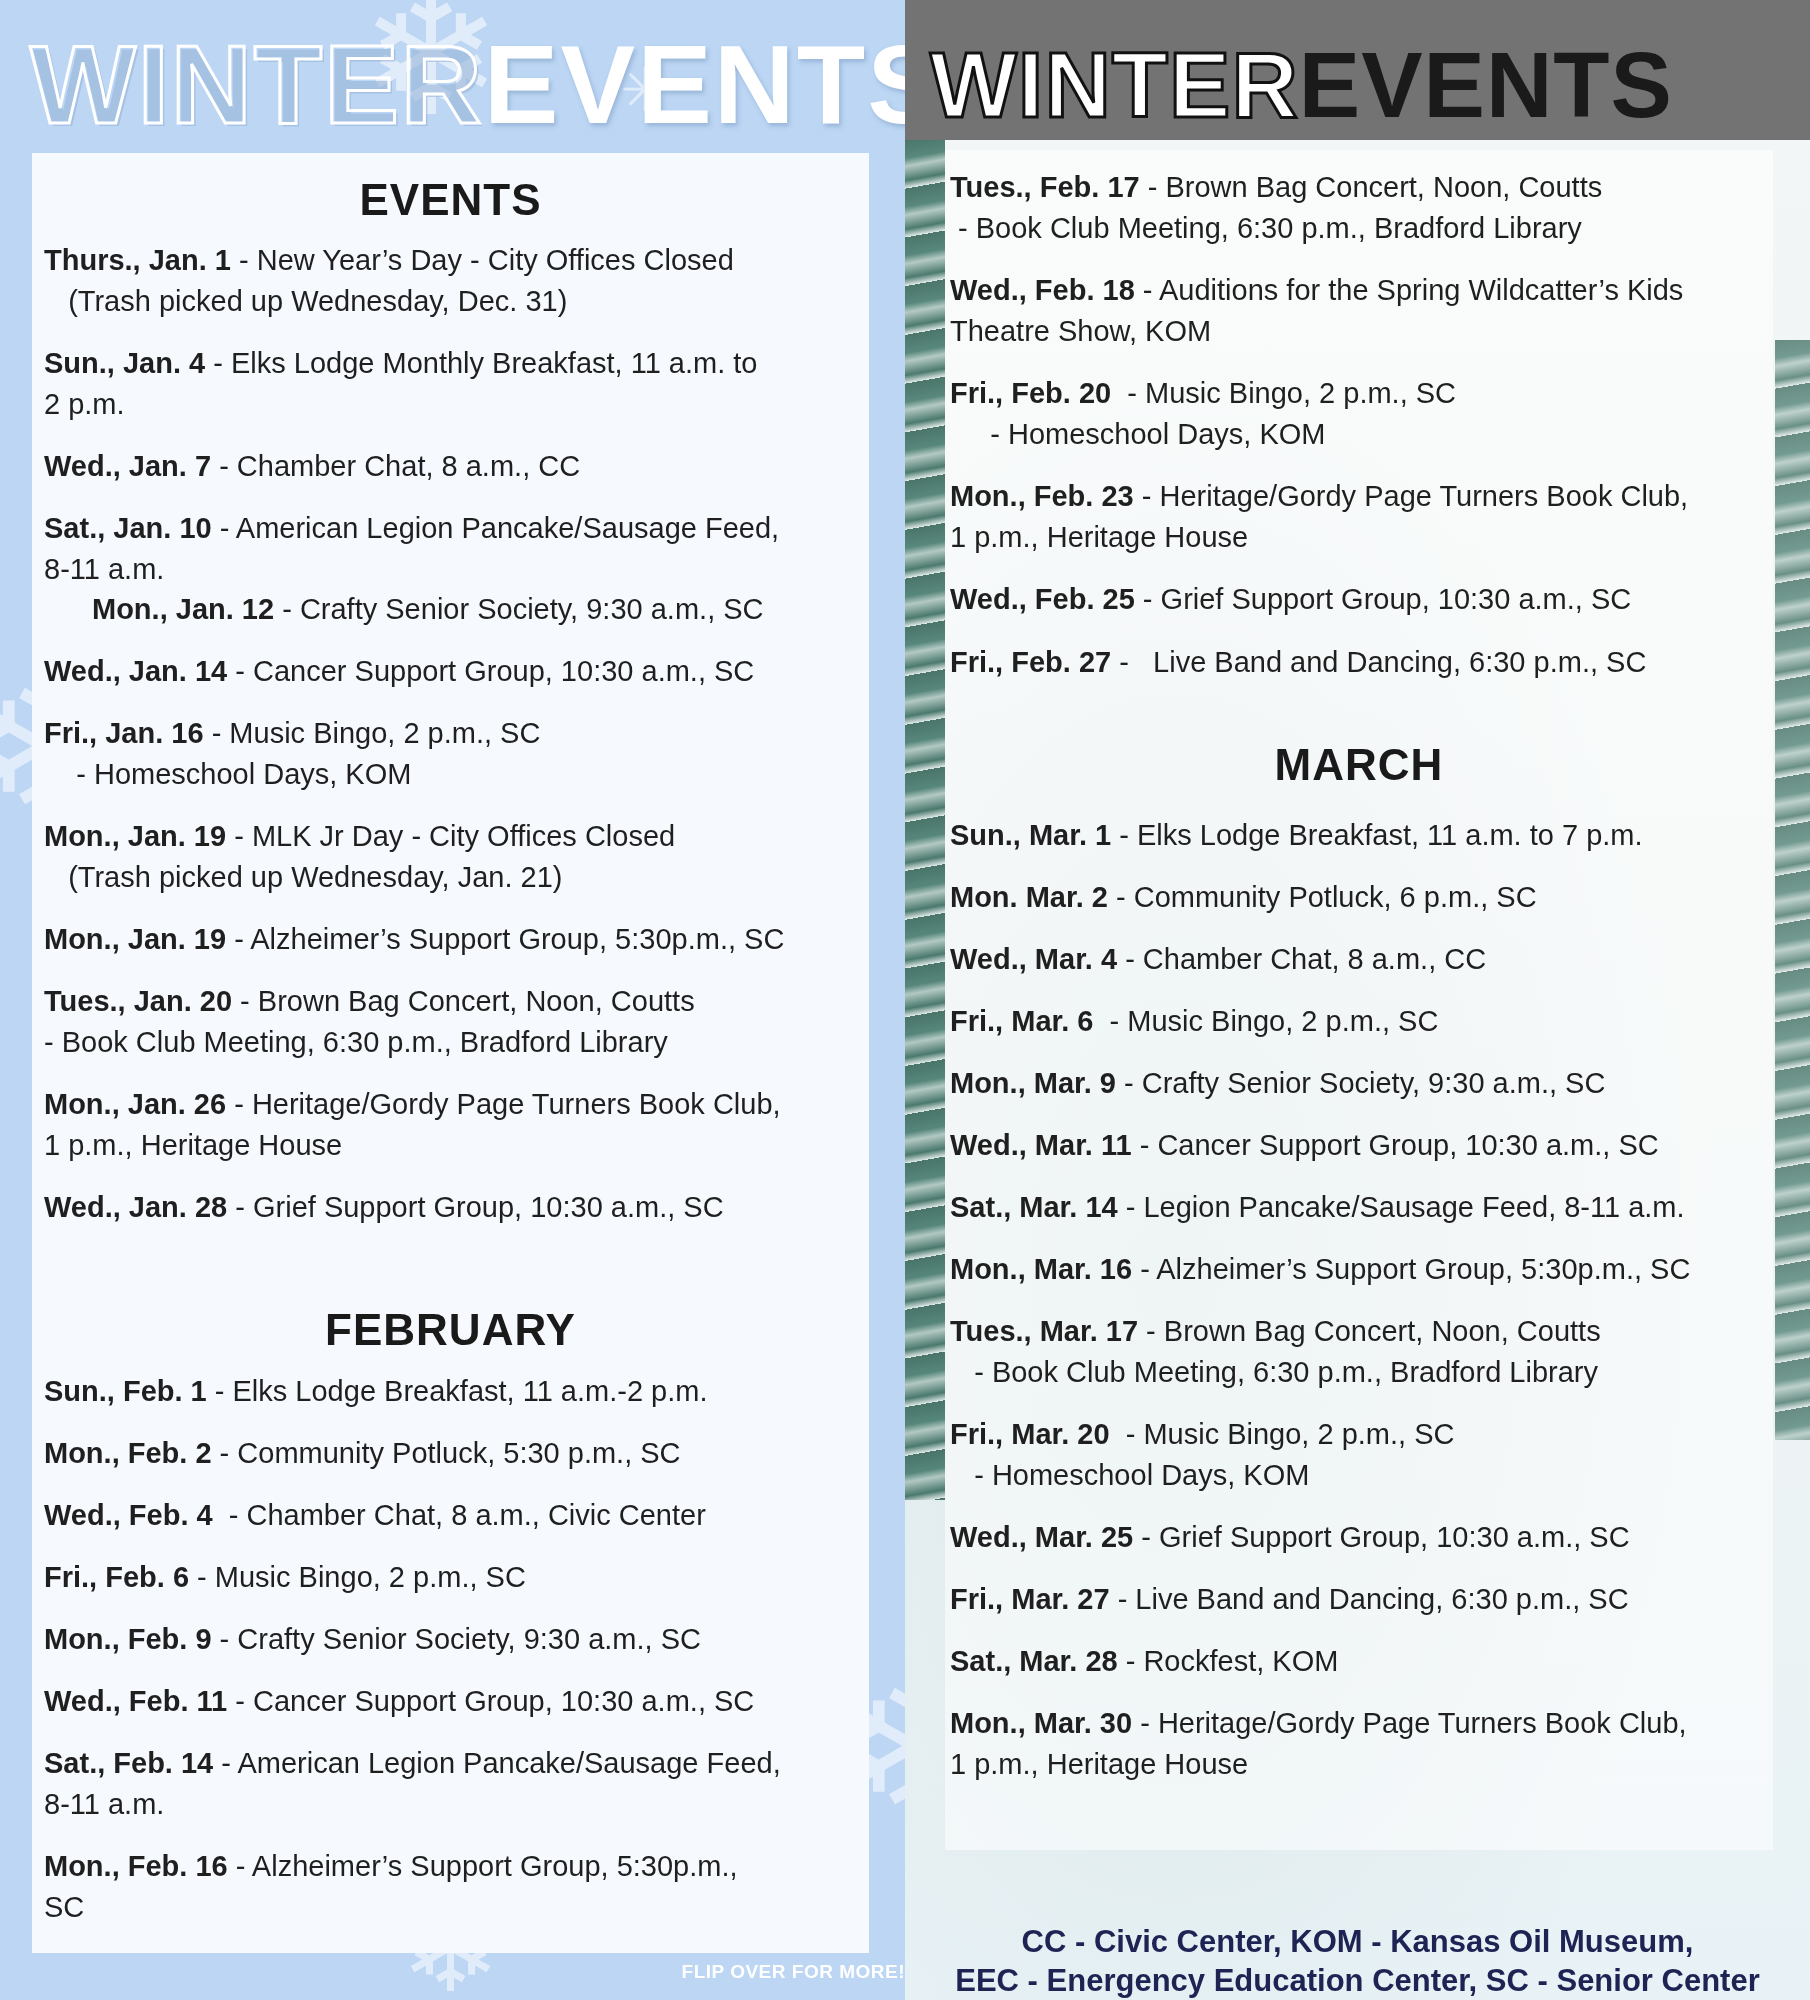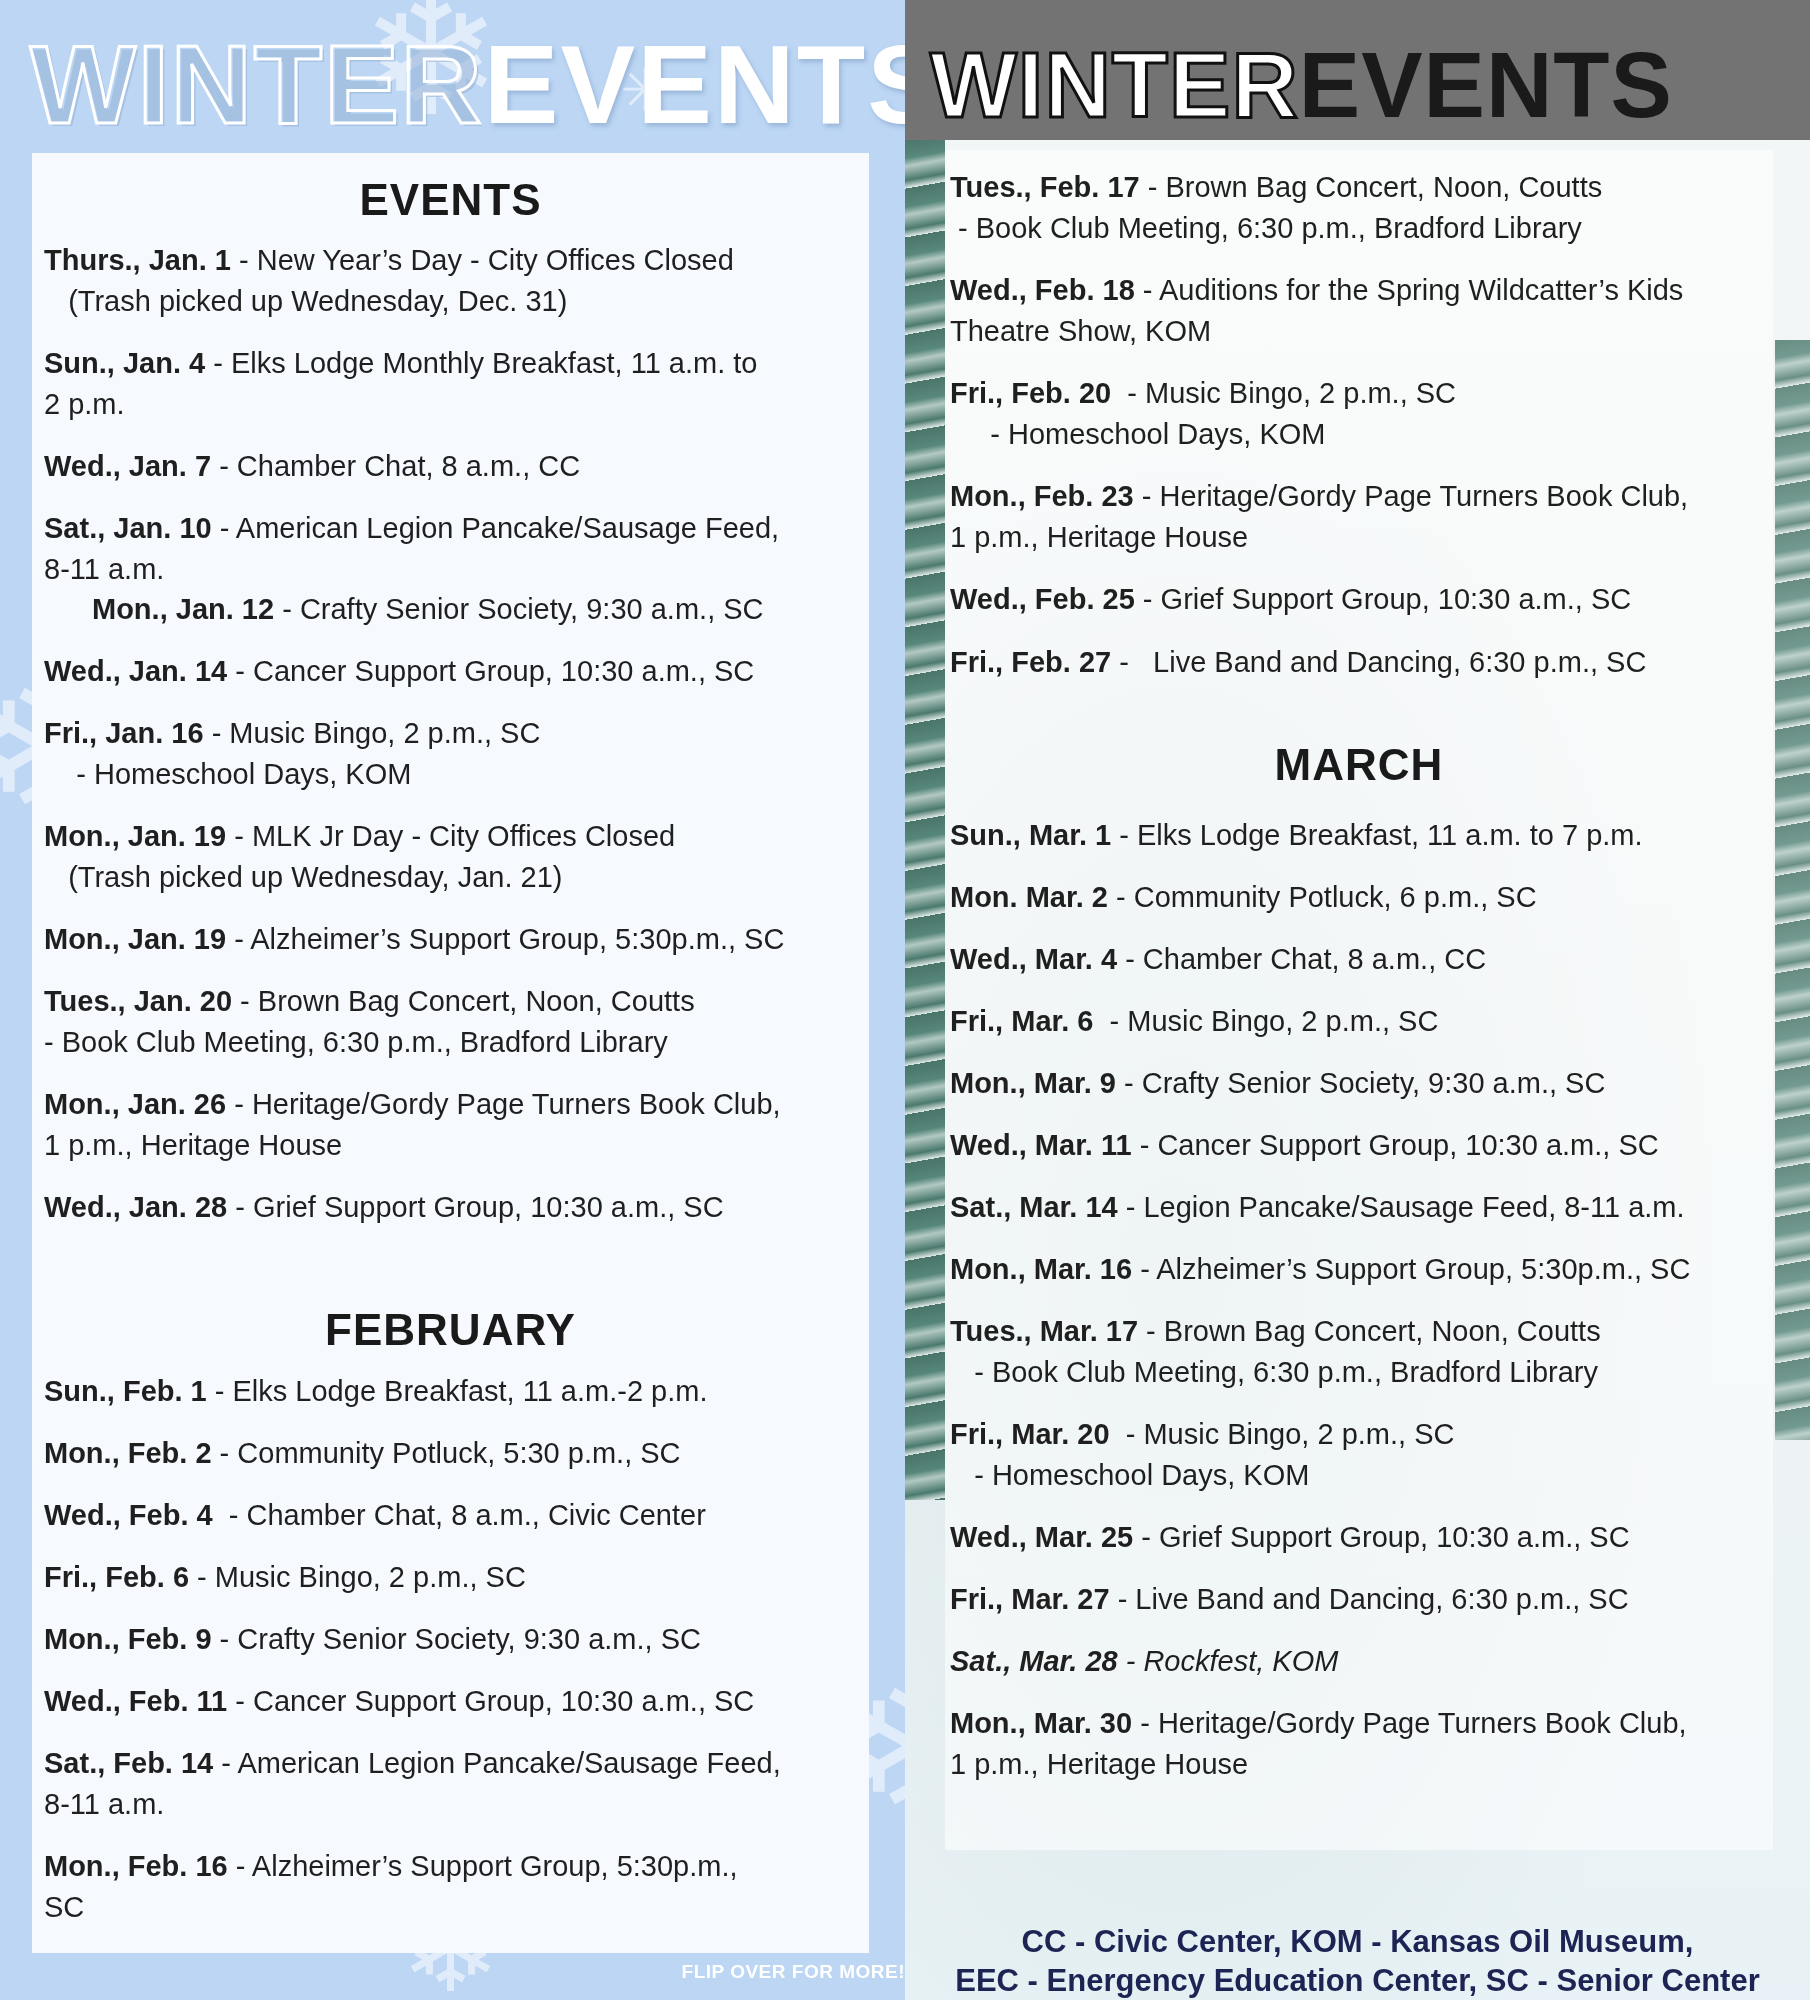--- a/index.html
+++ b/index.html
@@ -167,21 +167,21 @@
     <div class="event" style="top:124px;"><span class="date">Wed., Mar. 4</span><span> - Chamber Chat, 8 a.m., CC</span></div>
     <div class="event" style="top:186px;"><span class="date">Fri., Mar. 6</span><span style="white-space:pre">  - Music Bingo, 2 p.m., SC</span></div>
     <div class="event" style="top:248px;"><span class="date">Mon., Mar. 9</span><span> - Crafty Senior Society, 9:30 a.m., SC</span></div>
     <div class="event" style="top:310px;"><span class="date">Wed., Mar. 11</span><span> - Cancer Support Group, 10:30 a.m., SC</span></div>
     <div class="event" style="top:372px;"><span class="date">Sat., Mar. 14</span><span> - Legion Pancake/Sausage Feed, 8-11 a.m.</span></div>
     <div class="event" style="top:434px;"><span class="date">Mon., Mar. 16</span><span> - Alzheimer’s Support Group, 5:30p.m., SC</span></div>
     <div class="event" style="top:496px;"><span class="date">Tues., Mar. 17</span><span> - Brown Bag Concert, Noon, Coutts</span><span class="line2" style="white-space:pre">   - Book Club Meeting, 6:30 p.m., Bradford Library</span></div>
     <div class="event" style="top:599px;"><span class="date">Fri., Mar. 20</span><span style="white-space:pre">  - Music Bingo, 2 p.m., SC</span><span class="line2" style="white-space:pre">   - Homeschool Days, KOM</span></div>
     <div class="event" style="top:702px;"><span class="date">Wed., Mar. 25</span><span> - Grief Support Group, 10:30 a.m., SC</span></div>
     <div class="event" style="top:764px;"><span class="date">Fri., Mar. 27</span><span> - Live Band and Dancing, 6:30 p.m., SC</span></div>
-    <div class="event" style="top:826px;font-style:italic;"><span class="date">Sat., Mar. 28</span><span> - Rockfest, KOM</span></div>
+    <div class="event" style="top:826px;"><span class="date">Sat., Mar. 28</span><span> - Rockfest, KOM</span></div>
     <div class="event" style="top:888px;"><span class="date">Mon., Mar. 30</span><span> - Heritage/Gordy Page Turners Book Club,</span><span class="line2">1 p.m., Heritage House</span></div>
   </div>
 
   <div class="footer-legend">
     <div>CC - Civic Center, KOM - Kansas Oil Museum,</div>
     <div>EEC - Energency Education Center, SC - Senior Center</div>
   </div>
 </div>
 
 </body></html>

